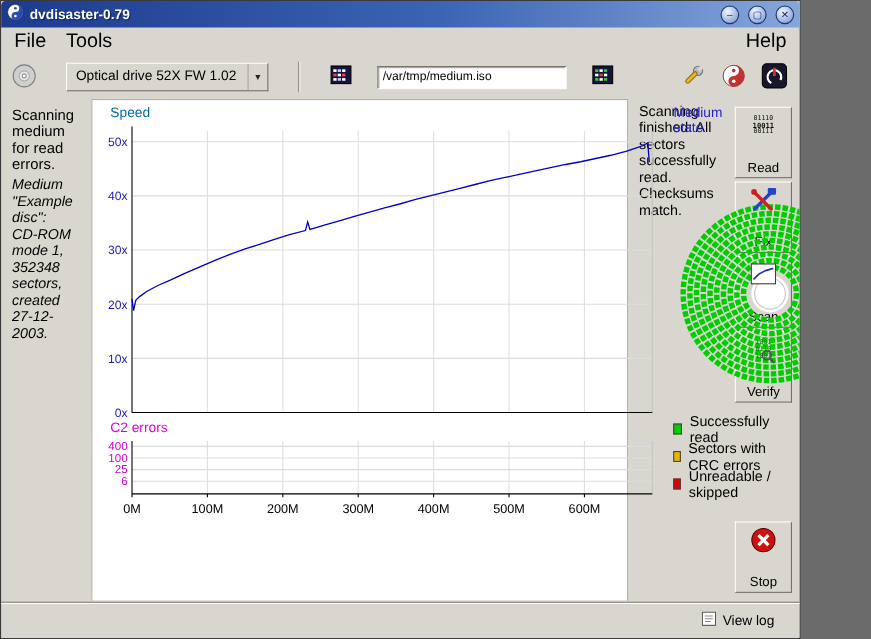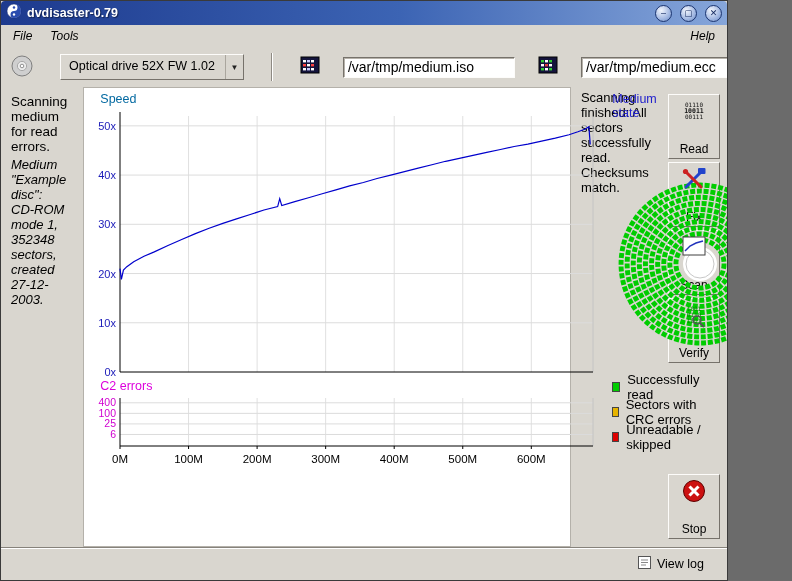--- a/index.html
+++ b/index.html
@@ -5,32 +5,32 @@
   html,body{margin:0;padding:0;background:#6b6b6b;font-family:"Liberation Sans",sans-serif;}
   *{box-sizing:border-box;}
   .window{width:728px;height:581px;background:#d9d6cf;border:1px solid #3a3a3a;display:flex;flex-direction:column;overflow:hidden;}
 
   
   .titlebar{flex:0 0 24px;background:linear-gradient(90deg,#1d3a8e 0%,#3c64b4 55%,#86a6da 100%);display:flex;align-items:center;padding:0 5px;gap:5px;border-radius:4px 4px 0 0;}
   .title-text{color:#fff;font-weight:bold;font-size:12.5px;flex:1;text-shadow:1px 1px 1px #102050;}
   .win-btn{width:17px;height:17px;border-radius:50%;background:radial-gradient(circle at 35% 30%,#f2f6fd,#a2b8e2 60%,#placeholder 100%);background:radial-gradient(circle at 35% 30%,#f2f6fd,#a2b8e2 60%,#6d8cc4 100%);border:1px solid #1c3570;color:#13295e;font-size:9px;line-height:14px;text-align:center;padding:0;margin-left:3px;cursor:default;}
 
   
-  .menubar{flex:0 0 22px;display:flex;align-items:center;font-size:12px;padding:0 3px;font-style:italic;}
+  .menubar{flex:0 0 22px;display:flex;align-items:center;font-size:18px;padding:0 3px;}
   .menu-item{padding:2px 9px;}
   .flex-spacer{flex:1;}
 
   
   .toolbar{flex:0 0 40px;display:flex;align-items:center;padding:0 6px;gap:23px;}
   .tool-btn{background:transparent;border:1px solid transparent;padding:2px;display:flex;align-items:center;justify-content:center;}
   .combo{display:flex;align-items:stretch;height:26px;background:#d9d6cf;border:1px solid;border-color:#fdfcfa #76726b #76726b #fdfcfa;font-size:12.5px;}
   .combo-label{padding:4px 10px 0 8px;white-space:nowrap;}
   .combo-arrow{width:18px;display:flex;align-items:center;justify-content:center;border-left:1px solid #aaa69e;font-size:8px;color:#222;}
   .tb-sep{width:2px;height:28px;border-left:1px solid #8e8a83;border-right:1px solid #fff;margin:0 4px;}
-  .entry{width:172px;height:21px;border:1px solid;border-color:#76726b #fdfcfa #fdfcfa #76726b;box-shadow:inset 1px 1px 0 #b6b2aa;background:#fff;font-size:14px;padding:1px 4px;font-family:"Liberation Sans",sans-serif;}
+  .entry{width:172px;height:21px;border:1px solid;border-color:#76726b #fdfcfa #fdfcfa #76726b;box-shadow:inset 1px 1px 0 #b6b2aa;background:#fff;font-size:11px;padding:1px 4px;font-family:"Liberation Sans",sans-serif;}
   .right-tools{margin-left:auto;display:flex;align-items:center;gap:8px;padding-right:2px;}
 
   
   .headline{flex:0 0 48px;padding:7px 10px 0;}
   .headline .l1{font-size:13.5px;color:#000;}
   .headline .l2{font-size:13px;font-style:italic;margin-top:3px;color:#000;}
 
   
   .main-row{flex:1;display:flex;min-height:0;}
   .left-col{flex:1;display:flex;flex-direction:row;min-width:0;}
@@ -126,21 +126,20 @@
           <rect x="7" y="5" width="3" height="2.4" fill="#fff"></rect>
           <rect x="11" y="5" width="3" height="2.4" fill="#30d030"></rect>
         <rect x="3" y="9" width="3" height="2.4" fill="#fff"></rect>
           <rect x="7" y="9" width="3" height="2.4" fill="#e04040"></rect>
           <rect x="11" y="9" width="3" height="2.4" fill="#fff"></rect>
         <rect x="3" y="13" width="3" height="2.4" fill="#30d030"></rect>
           <rect x="7" y="13" width="3" height="2.4" fill="#fff"></rect>
           <rect x="11" y="13" width="3" height="2.4" fill="#30d030"></rect>
       </svg>
     </span>
-    <input class="entry" value="/var/tmp/medium.ecc" style="">
     <div class="right-tools">
       <button class="tool-btn">
         <span>
           <svg width="24" height="24">
             <g transform="rotate(45 12 12)">
               <circle cx="12" cy="5.5" r="4.2" fill="#b8b8b8" stroke="#6e6e6e"></circle>
               <rect x="10.2" y="0" width="3.6" height="5" fill="#d9d6cf"></rect>
               <rect x="10.2" y="7.5" width="3.6" height="13" rx="1.6" fill="#e8b820" stroke="#8f6f10"></rect>
             </g>
           </svg>

